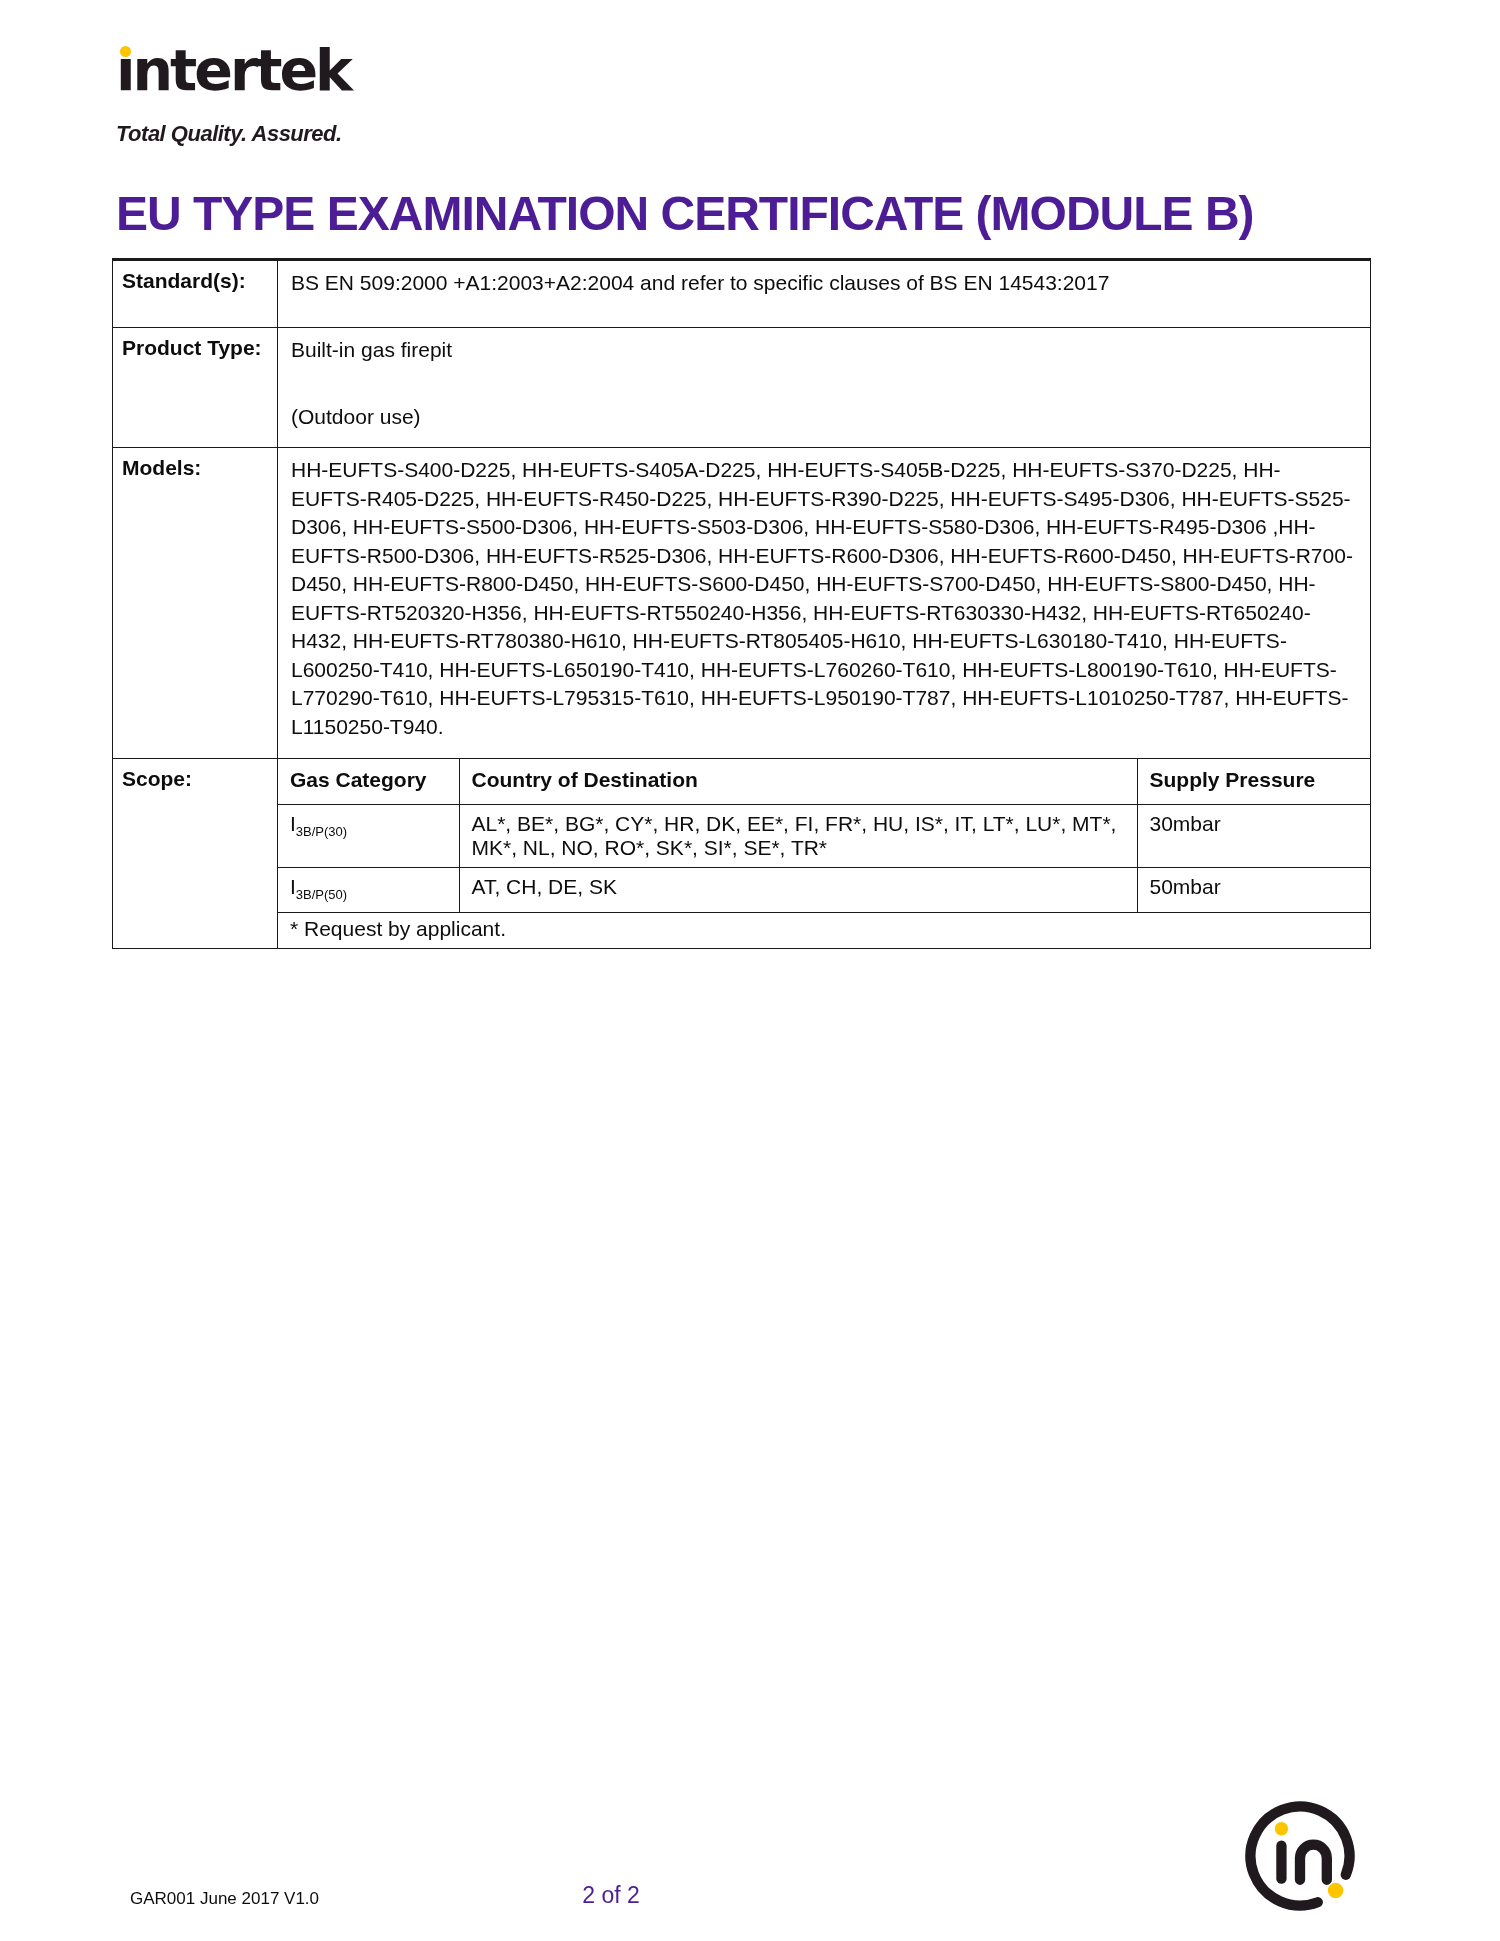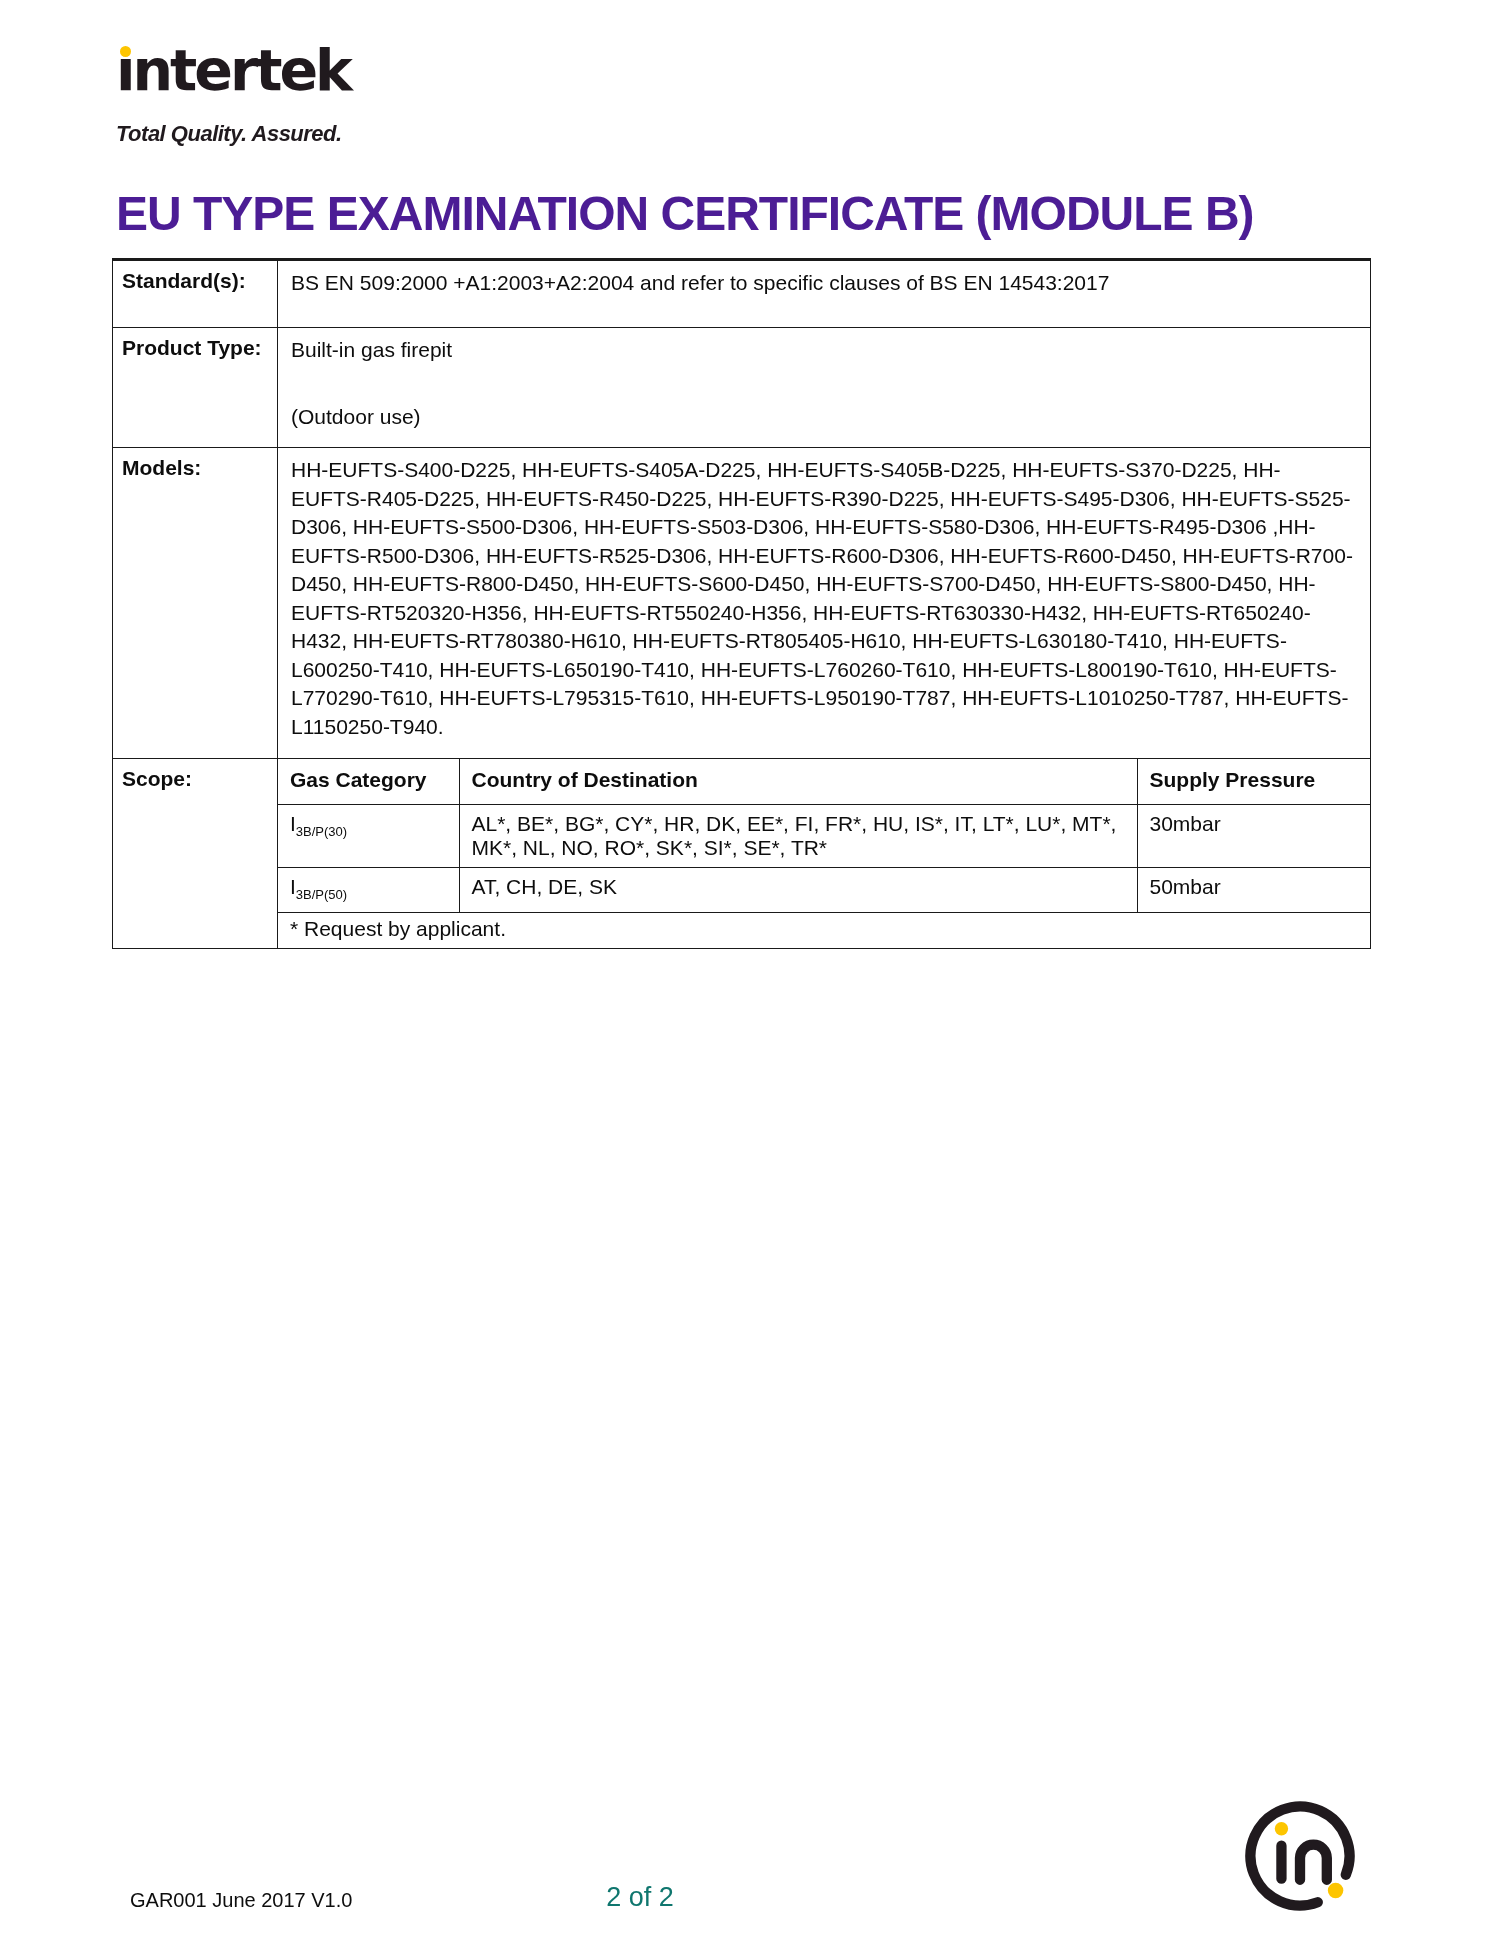--- a/index.html
+++ b/index.html
@@ -90,30 +90,30 @@
   table.inner tr:last-child td { border-bottom: none; }
   table.inner td.hd { font-weight: bold; padding-top: 9px; padding-bottom: 12px; }
   table.inner sub { font-size: 13px; }
   table.inner td.fn { padding: 4px 10px 7px 12px; }
   table.inner tr.gas-row-3 td { padding-bottom: 10px; }
 
   
   .footer-docref {
     position: absolute;
     left: 130px; top: 1889px;
-    font-size: 20px;
+    font-size: 17px;
     color: #0d0d0d;
   }
   .footer-page {
     position: absolute;
-    left: 560px; top: 1882px;
+    left: 531px; top: 1882px;
     width: 160px;
     text-align: center;
-    font-size: 27px;
-    color: #0f766e;
+    font-size: 23px;
+    color: #4c1d95;
   }
   .in-mark {
     position: absolute;
     left: 1234px; top: 1790px;
     width: 132px; height: 132px;
   }
 </style>
 </head>
 <body>
 

